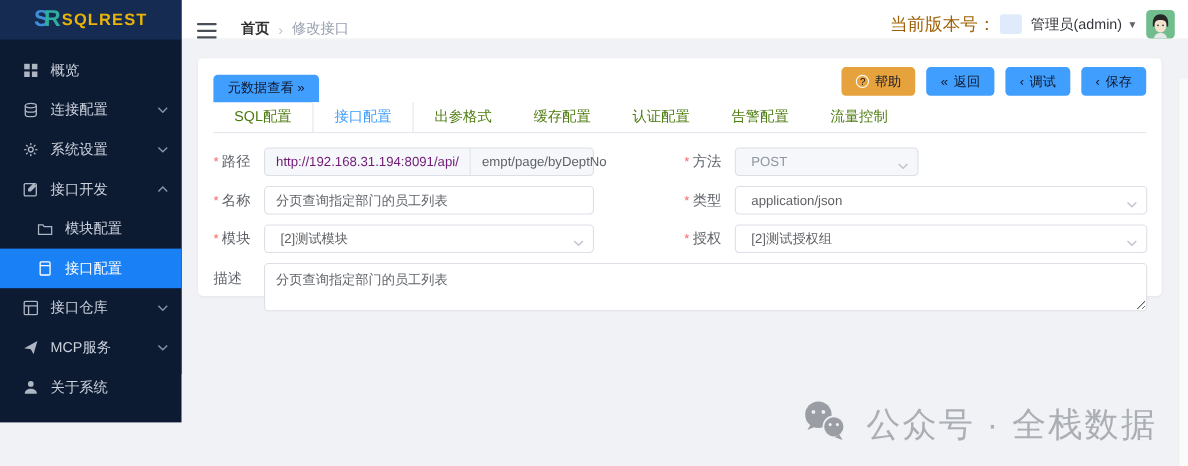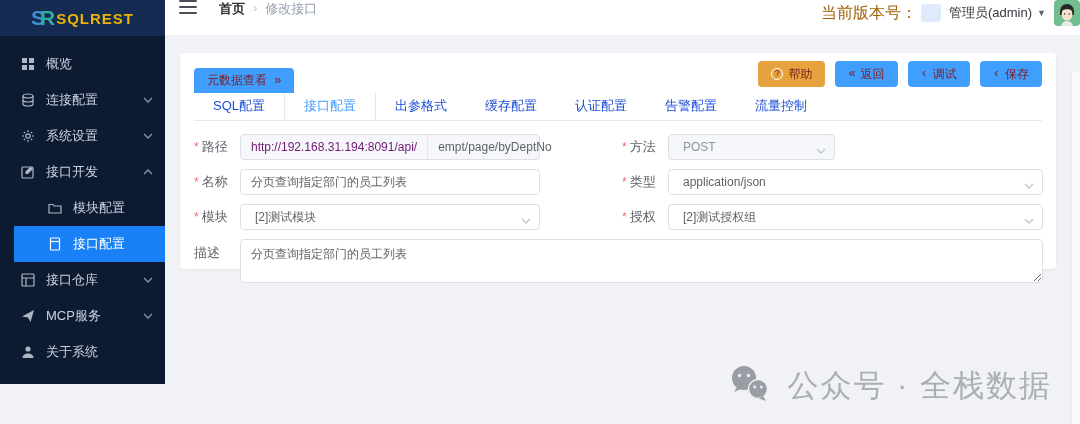--- a/index.html
+++ b/index.html
@@ -14,28 +14,28 @@
   .monogram { font-weight:800; font-size:21px; letter-spacing:-6px; }
   .monogram .s { color:#3f8fd8; }
   .monogram .r { color:#2fae9e; margin-left:1px; }
   .logo-text { color:#eab308; font-weight:700; font-size:15px; letter-spacing:1px; }
   .menu { background:#0c1a32; padding:10px 0 14px 0; flex:none; }
   .menu-item { height:36px; display:flex; align-items:center; padding:0 12px 0 20px;
     color:#cdd3de; font-size:13px; cursor:pointer; position:relative; }
   .menu-item .mi-icon { width:15px; height:15px; margin-right:11px; flex:none;
     display:flex; align-items:center; justify-content:center; color:#aeb6c4; }
   .menu-item .chev { margin-left:auto; color:#8a93a5; display:flex; }
-  .menu-item.sub { padding-left:33px;margin-left:14px; }
+  .menu-item.sub { padding-left:33px; }
   .menu-item.active { background:#1a80f5; color:#ffffff; }
   .menu-item.active .mi-icon { color:#ffffff; }
   .sidebar-filler { flex:1; background:#143158; }
 
   
   .topbar { position:absolute; left:165px; top:0; right:0; height:36px; background:#ffffff;
-    display:flex; align-items:flex-start; padding:0 0 0 14px; border-bottom:1px solid #eceef1; z-index:4; }
+    display:flex; align-items:flex-end; padding:0 12px 0 14px; border-bottom:1px solid #eceef1; z-index:4; }
   .hamburger { width:18px; height:14px; display:flex; flex-direction:column;
     justify-content:space-between; cursor:pointer; margin-right:22px; }
   .hamburger i { display:block; height:2px; background:#4a4f57; border-radius:1px; }
   .crumb-home { font-size:13px; color:#303133; font-weight:700; cursor:pointer; }
   .crumb-sep { font-size:13px; color:#c0c4cc; margin:0 8px; }
   .crumb-cur { font-size:13px; color:#97a0ae; }
   .topbar-right { margin-left:auto; display:flex; align-items:center; }
   .version-label { font-size:16px; color:#a16207; }
   .version-box { width:20px; height:18px; background:#dfeafb; border-radius:3px;
     margin:0 8px 0 4px; cursor:pointer; }
@@ -46,32 +46,32 @@
 
   
   .content { position:absolute; left:165px; top:36px; right:0; bottom:0; background:#f0f2f5; }
   .scroll-strip { position:absolute; right:0; top:36px; width:9px; bottom:0;
     background:#fafafa; border-left:1px solid #ededed; z-index:6; }
   .card { position:absolute; left:15px; top:17px; width:876px; height:216px; background:#ffffff;
     border-radius:4px; box-shadow:0 1px 3px rgba(0,0,0,.06); padding:8px 14px 0 14px; }
 
   .card-toolbar { display:flex; align-items:flex-end; }
   .btn { display:inline-flex; align-items:center; gap:5px; height:26px; padding:0 13px;
-    border:none; border-radius:4px; color:#7f1d1d; font-size:12px; cursor:pointer;
-    font-family:Liberation Mono, monospace; }
+    border:none; border-radius:4px; color:#0f172a; font-size:12px; cursor:pointer;
+    font-family:Liberation Sans, sans-serif; }
   .btn-meta { background:#409eff; border-radius:4px 4px 0 0; height:25px; }
   .btn-help { background:#e6a23c; }
   .btn-blue { background:#409eff; }
   .toolbar-actions { margin-left:auto; display:flex; gap:10px; padding-bottom:6px; }
   .q-circle { width:12px; height:12px; border:1px solid #fff; border-radius:50%;
     font-size:9px; line-height:11px; text-align:center; display:inline-block; }
   .btn-arrow { font-size:12px; }
 
   .tabbar { display:flex; border-bottom:1px solid #e4e7ed; }
-  .tab { padding:0 19px; height:27px; line-height:26px; font-size:13px; color:#1d4ed8;
+  .tab { padding:0 19px; height:27px; line-height:26px; font-size:13px; color:#4d7c0f;
     cursor:pointer; position:relative; }
   .tab.active { color:#409eff; background:#fff; border-left:1px solid #e4e7ed;
     border-right:1px solid #e4e7ed; margin-bottom:-1px; }
 
   .form { display:grid; grid-template-columns:46px 300px 128px 375px;
     row-gap:9px; padding-top:13px; align-items:center; }
   .flabel { font-size:13px; color:#5f6369; white-space:nowrap; }
   .flabel.right { padding-left:82px; }
   .star { color:#f56c6c; margin-right:3px; font-size:12px; }
   .control { height:26px; border:1px solid #dcdfe6; border-radius:4px; background:#fff;

